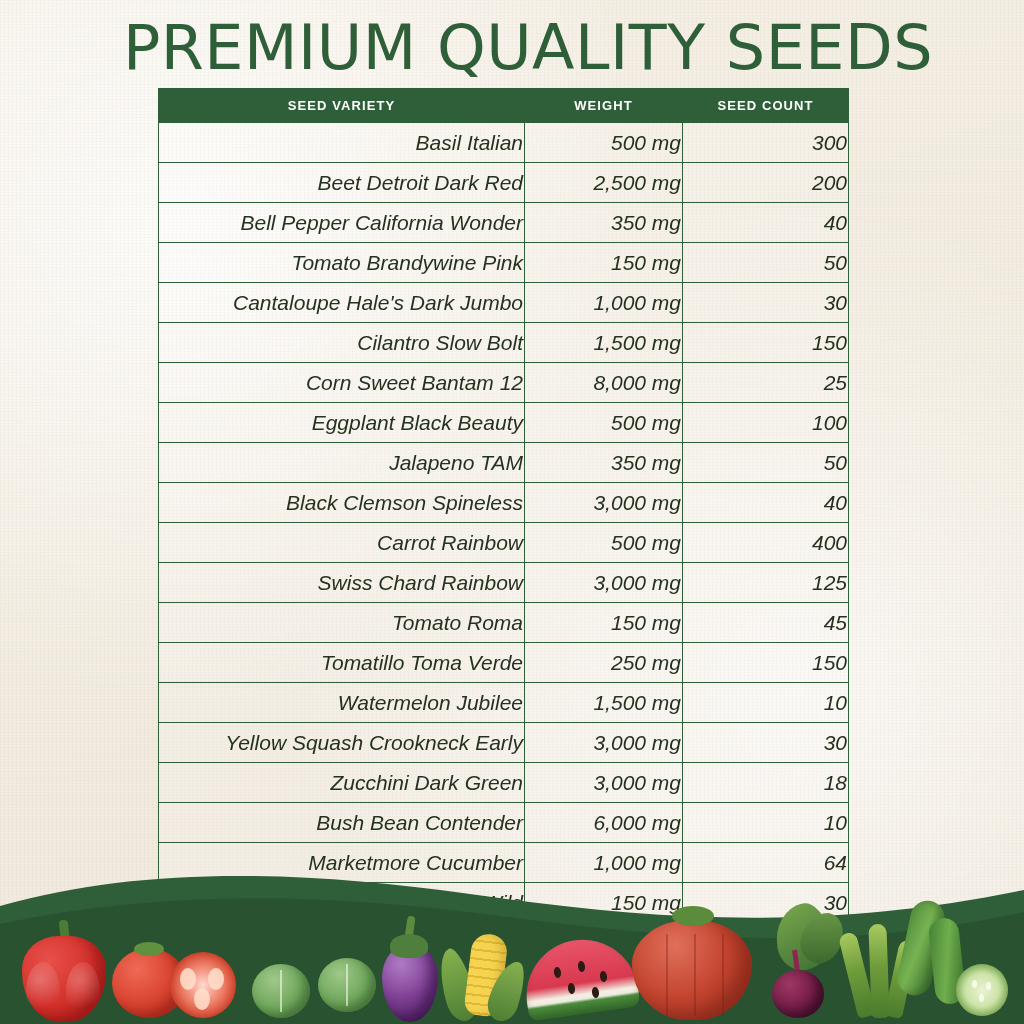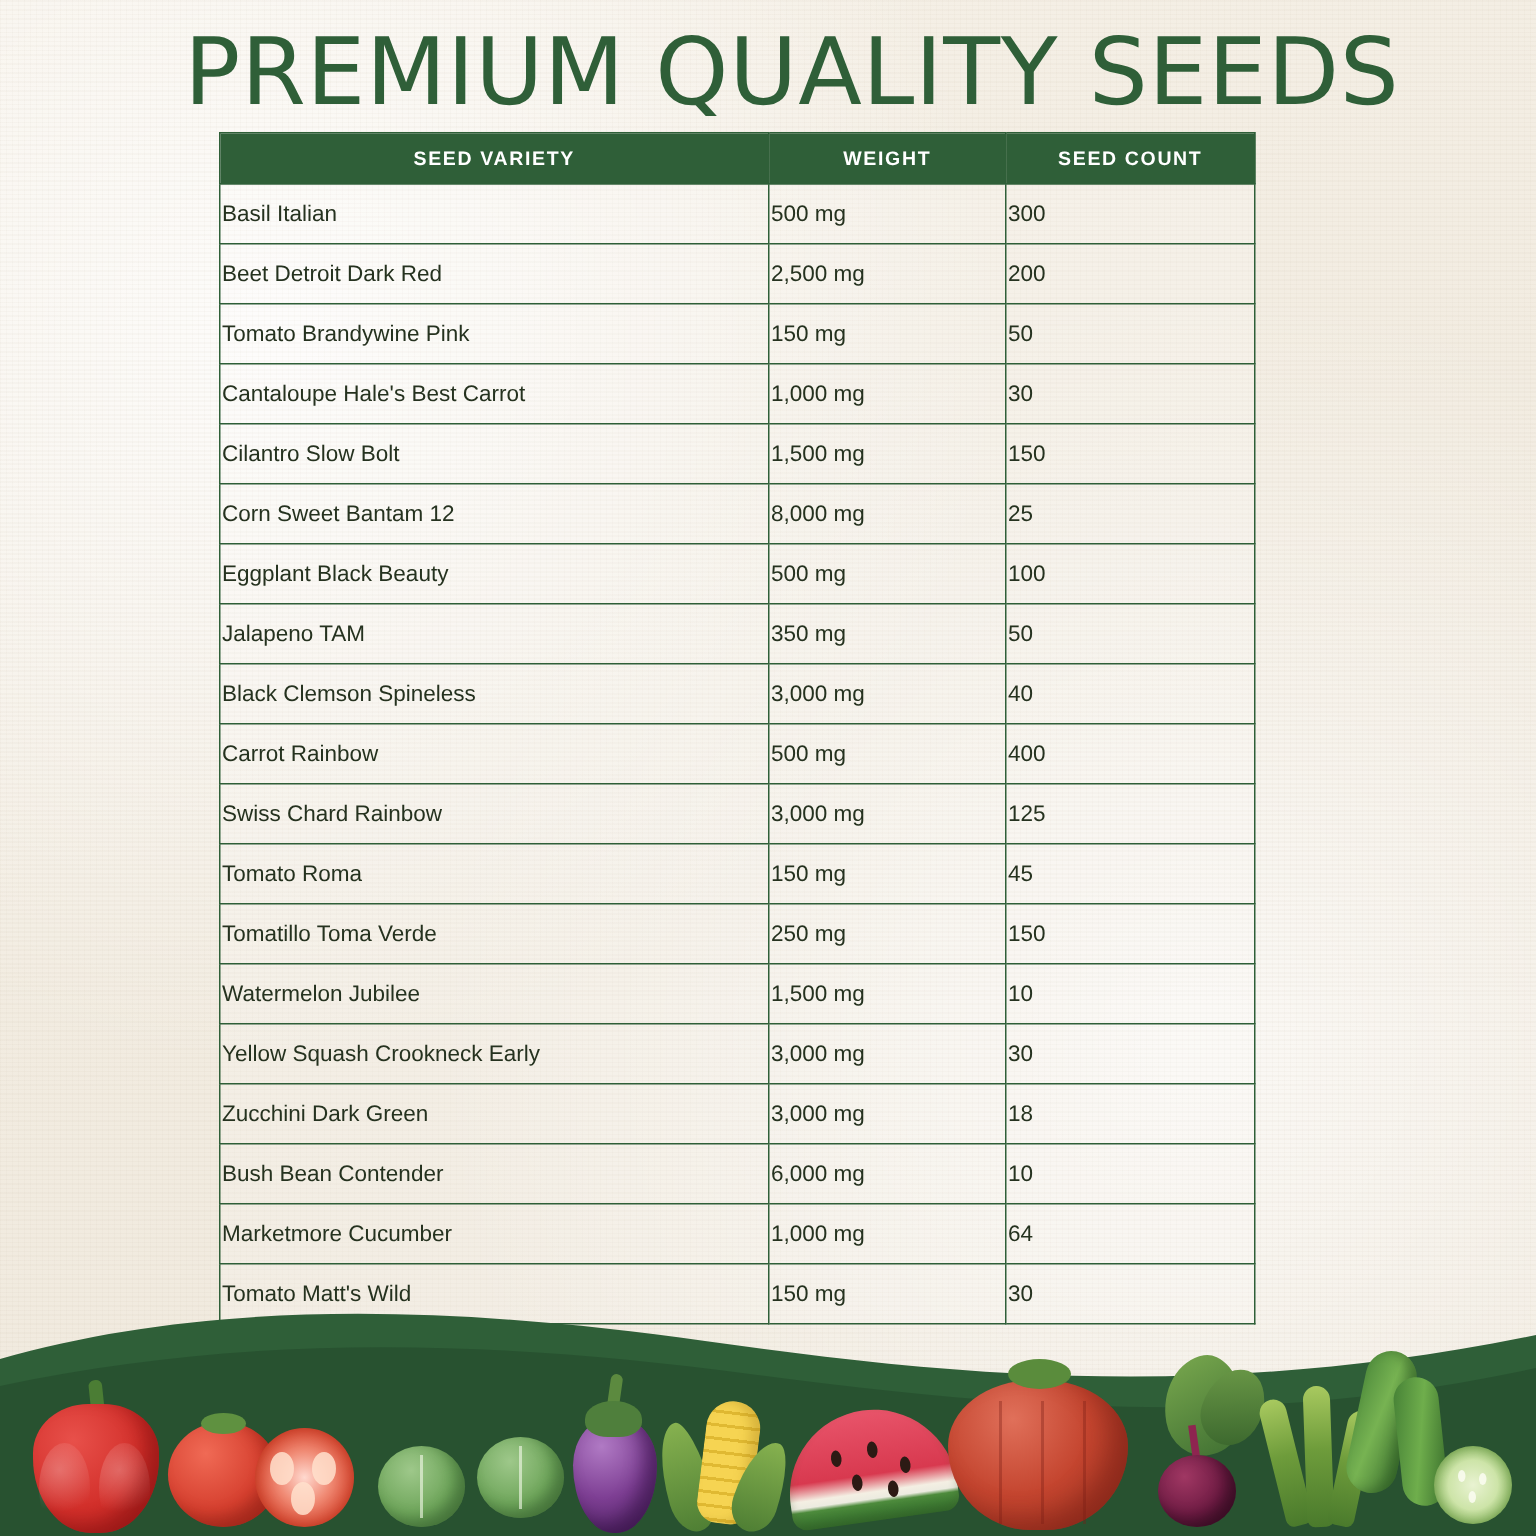--- a/index.html
+++ b/index.html
@@ -44,21 +44,21 @@
     line-height: 76px;
     font-weight: normal;
     letter-spacing: 0.5px;
     color: #2f5f38;
     font-family: "DejaVu Sans", sans-serif;
   }
 
   .table-wrap {
     position: absolute;
     top: 88px;
-    left: 146px;
+    left: 158px;
     width: 690px;
   }
 
   table.seed-table {
     border-collapse: collapse;
     width: 690px;
     table-layout: fixed;
   }
   table.seed-table col.c1 { width: 366px; }
   table.seed-table col.c2 { width: 158px; }
@@ -72,25 +72,26 @@
     letter-spacing: 1.1px;
     height: 31px;
     text-align: center;
     border: 1px solid #2f5f38;
     font-family: "Liberation Sans", sans-serif;
   }
 
   table.seed-table tbody td {
     height: 37px;
     border: 1px solid #2f5f38;
-    text-align: left;
-    font-size: 15px;
+    text-align: right;
+    font-size: 21px;
     color: #25321f;
     background: rgba(255,255,255,0.18);
     font-family: "Liberation Sans", sans-serif;
+    font-style: italic;
   }
 
   
   .wave-band {
     position: absolute;
     left: 0;
     bottom: 0;
     width: 1024px;
     height: 160px;
     overflow: hidden;
@@ -330,26 +331,31 @@
           <td>Basil Italian</td>
           <td>500 mg</td>
           <td>300</td>
         </tr>
         <tr>
           <td>Beet Detroit Dark Red</td>
           <td>2,500 mg</td>
           <td>200</td>
         </tr>
         <tr>
+          <td>Bell Pepper California Wonder</td>
+          <td>350 mg</td>
+          <td>40</td>
+        </tr>
+        <tr>
           <td>Tomato Brandywine Pink</td>
           <td>150 mg</td>
           <td>50</td>
         </tr>
         <tr>
-          <td>Cantaloupe Hale's Best Carrot</td>
+          <td>Cantaloupe Hale's Dark Jumbo</td>
           <td>1,000 mg</td>
           <td>30</td>
         </tr>
         <tr>
           <td>Cilantro Slow Bolt</td>
           <td>1,500 mg</td>
           <td>150</td>
         </tr>
         <tr>
           <td>Corn Sweet Bantam 12</td>

